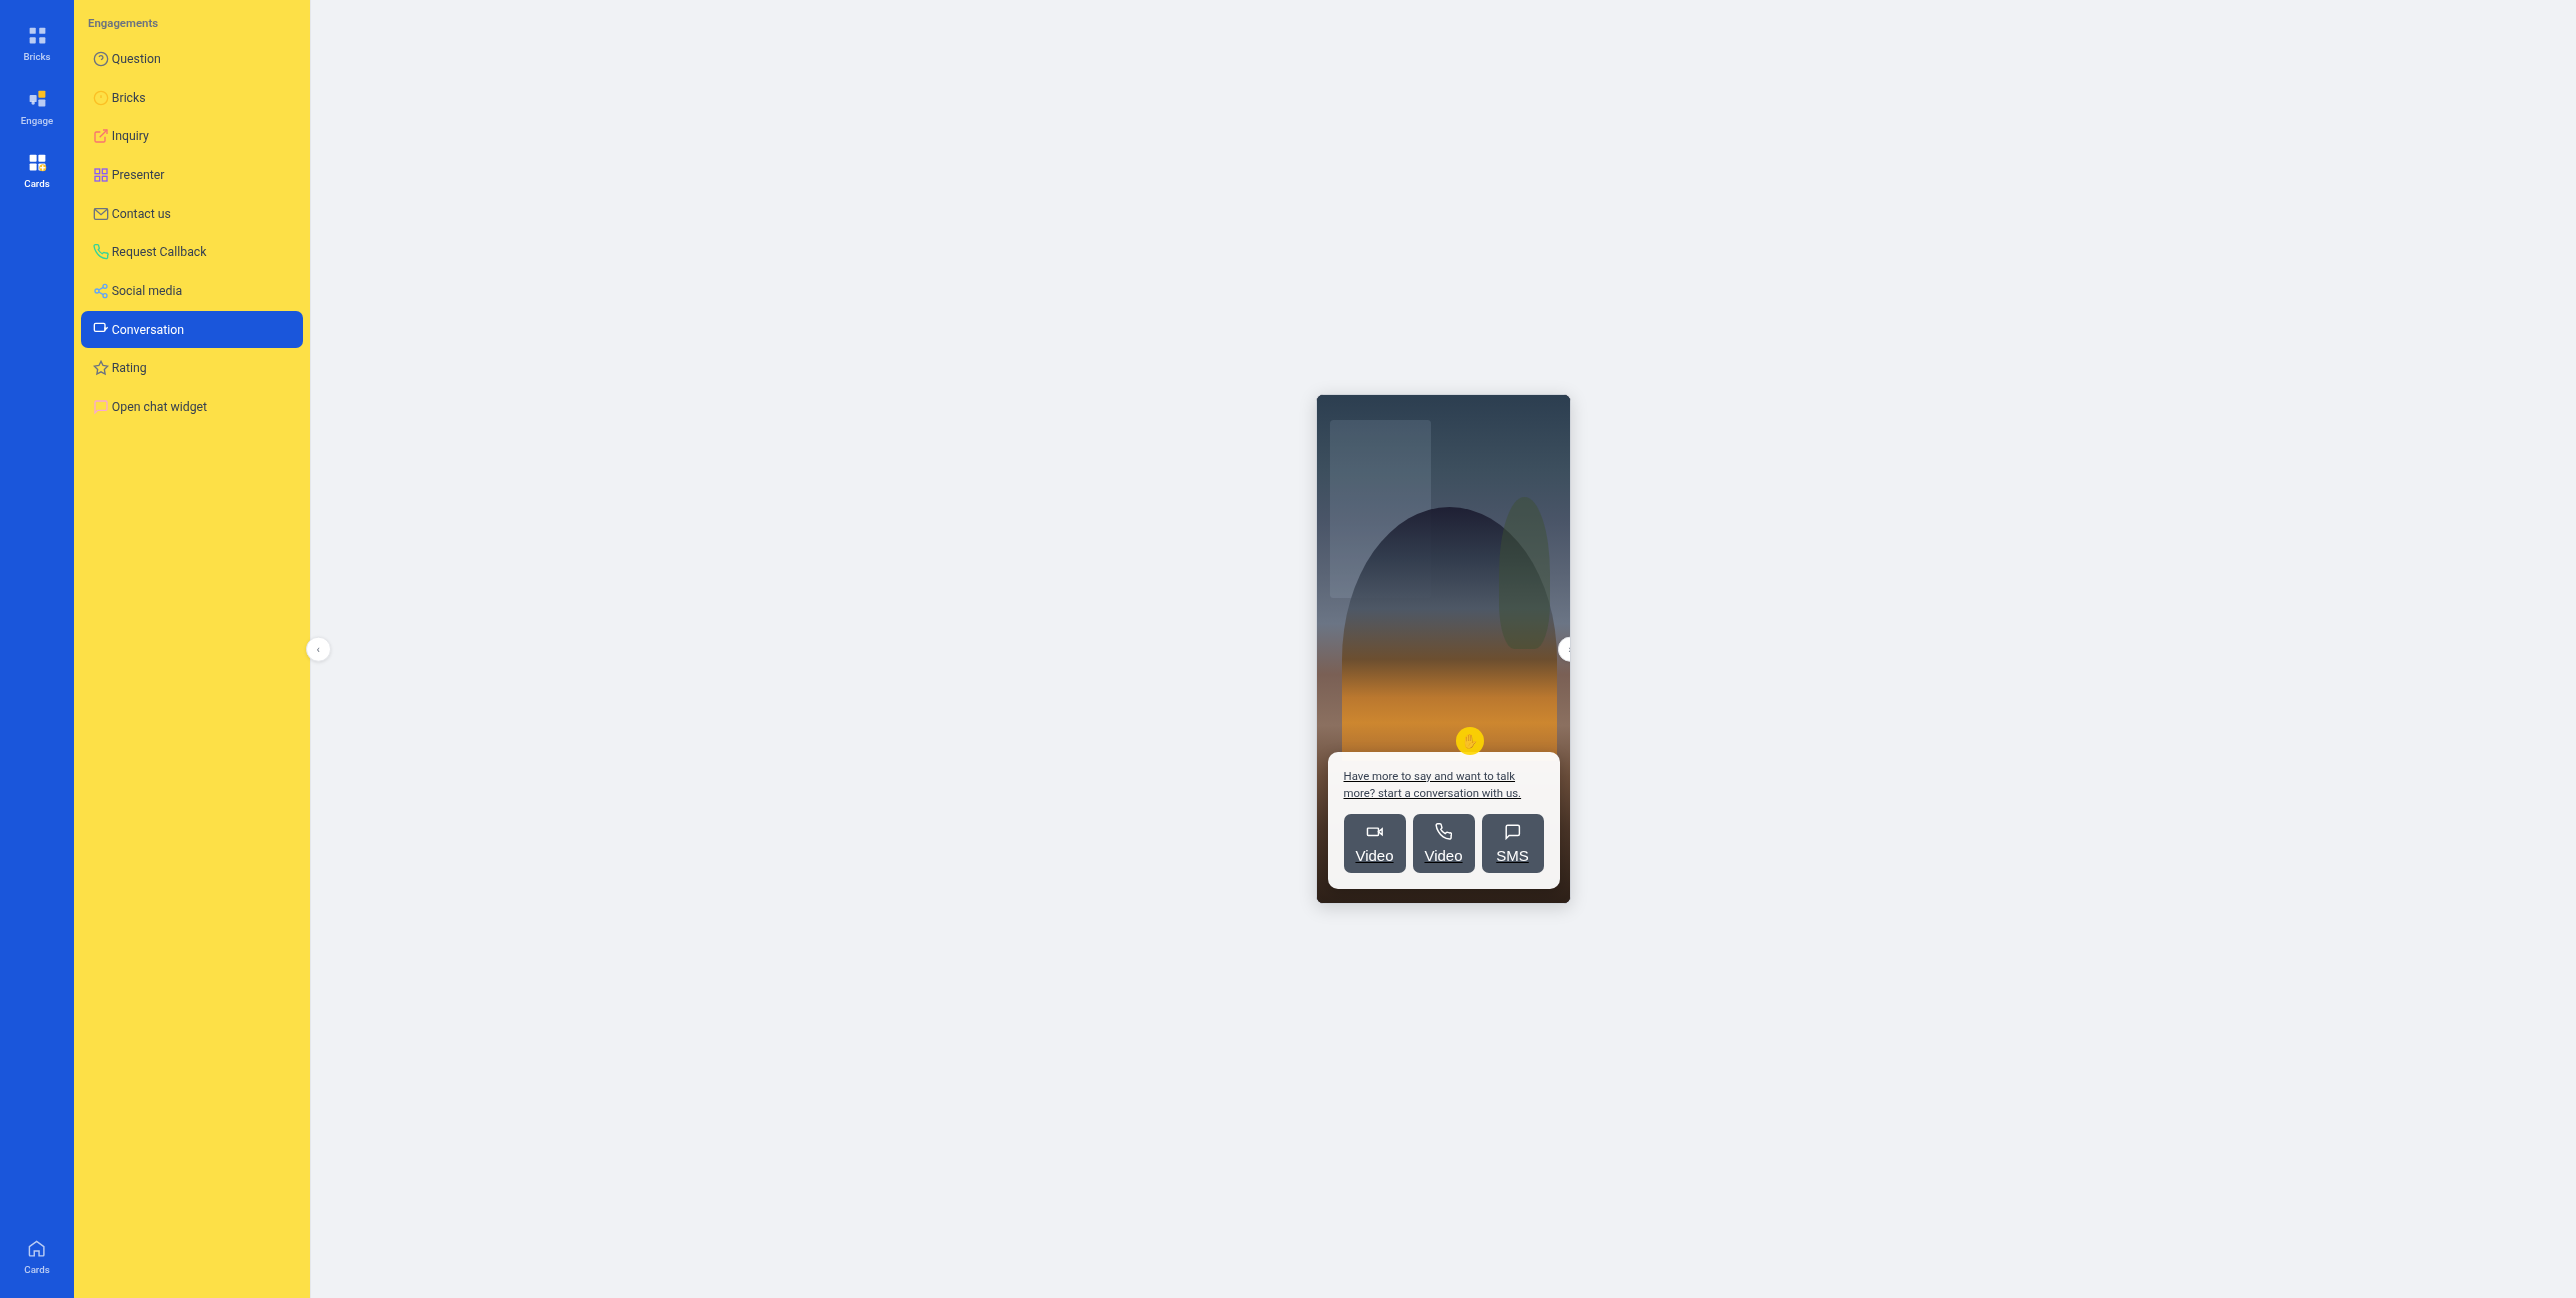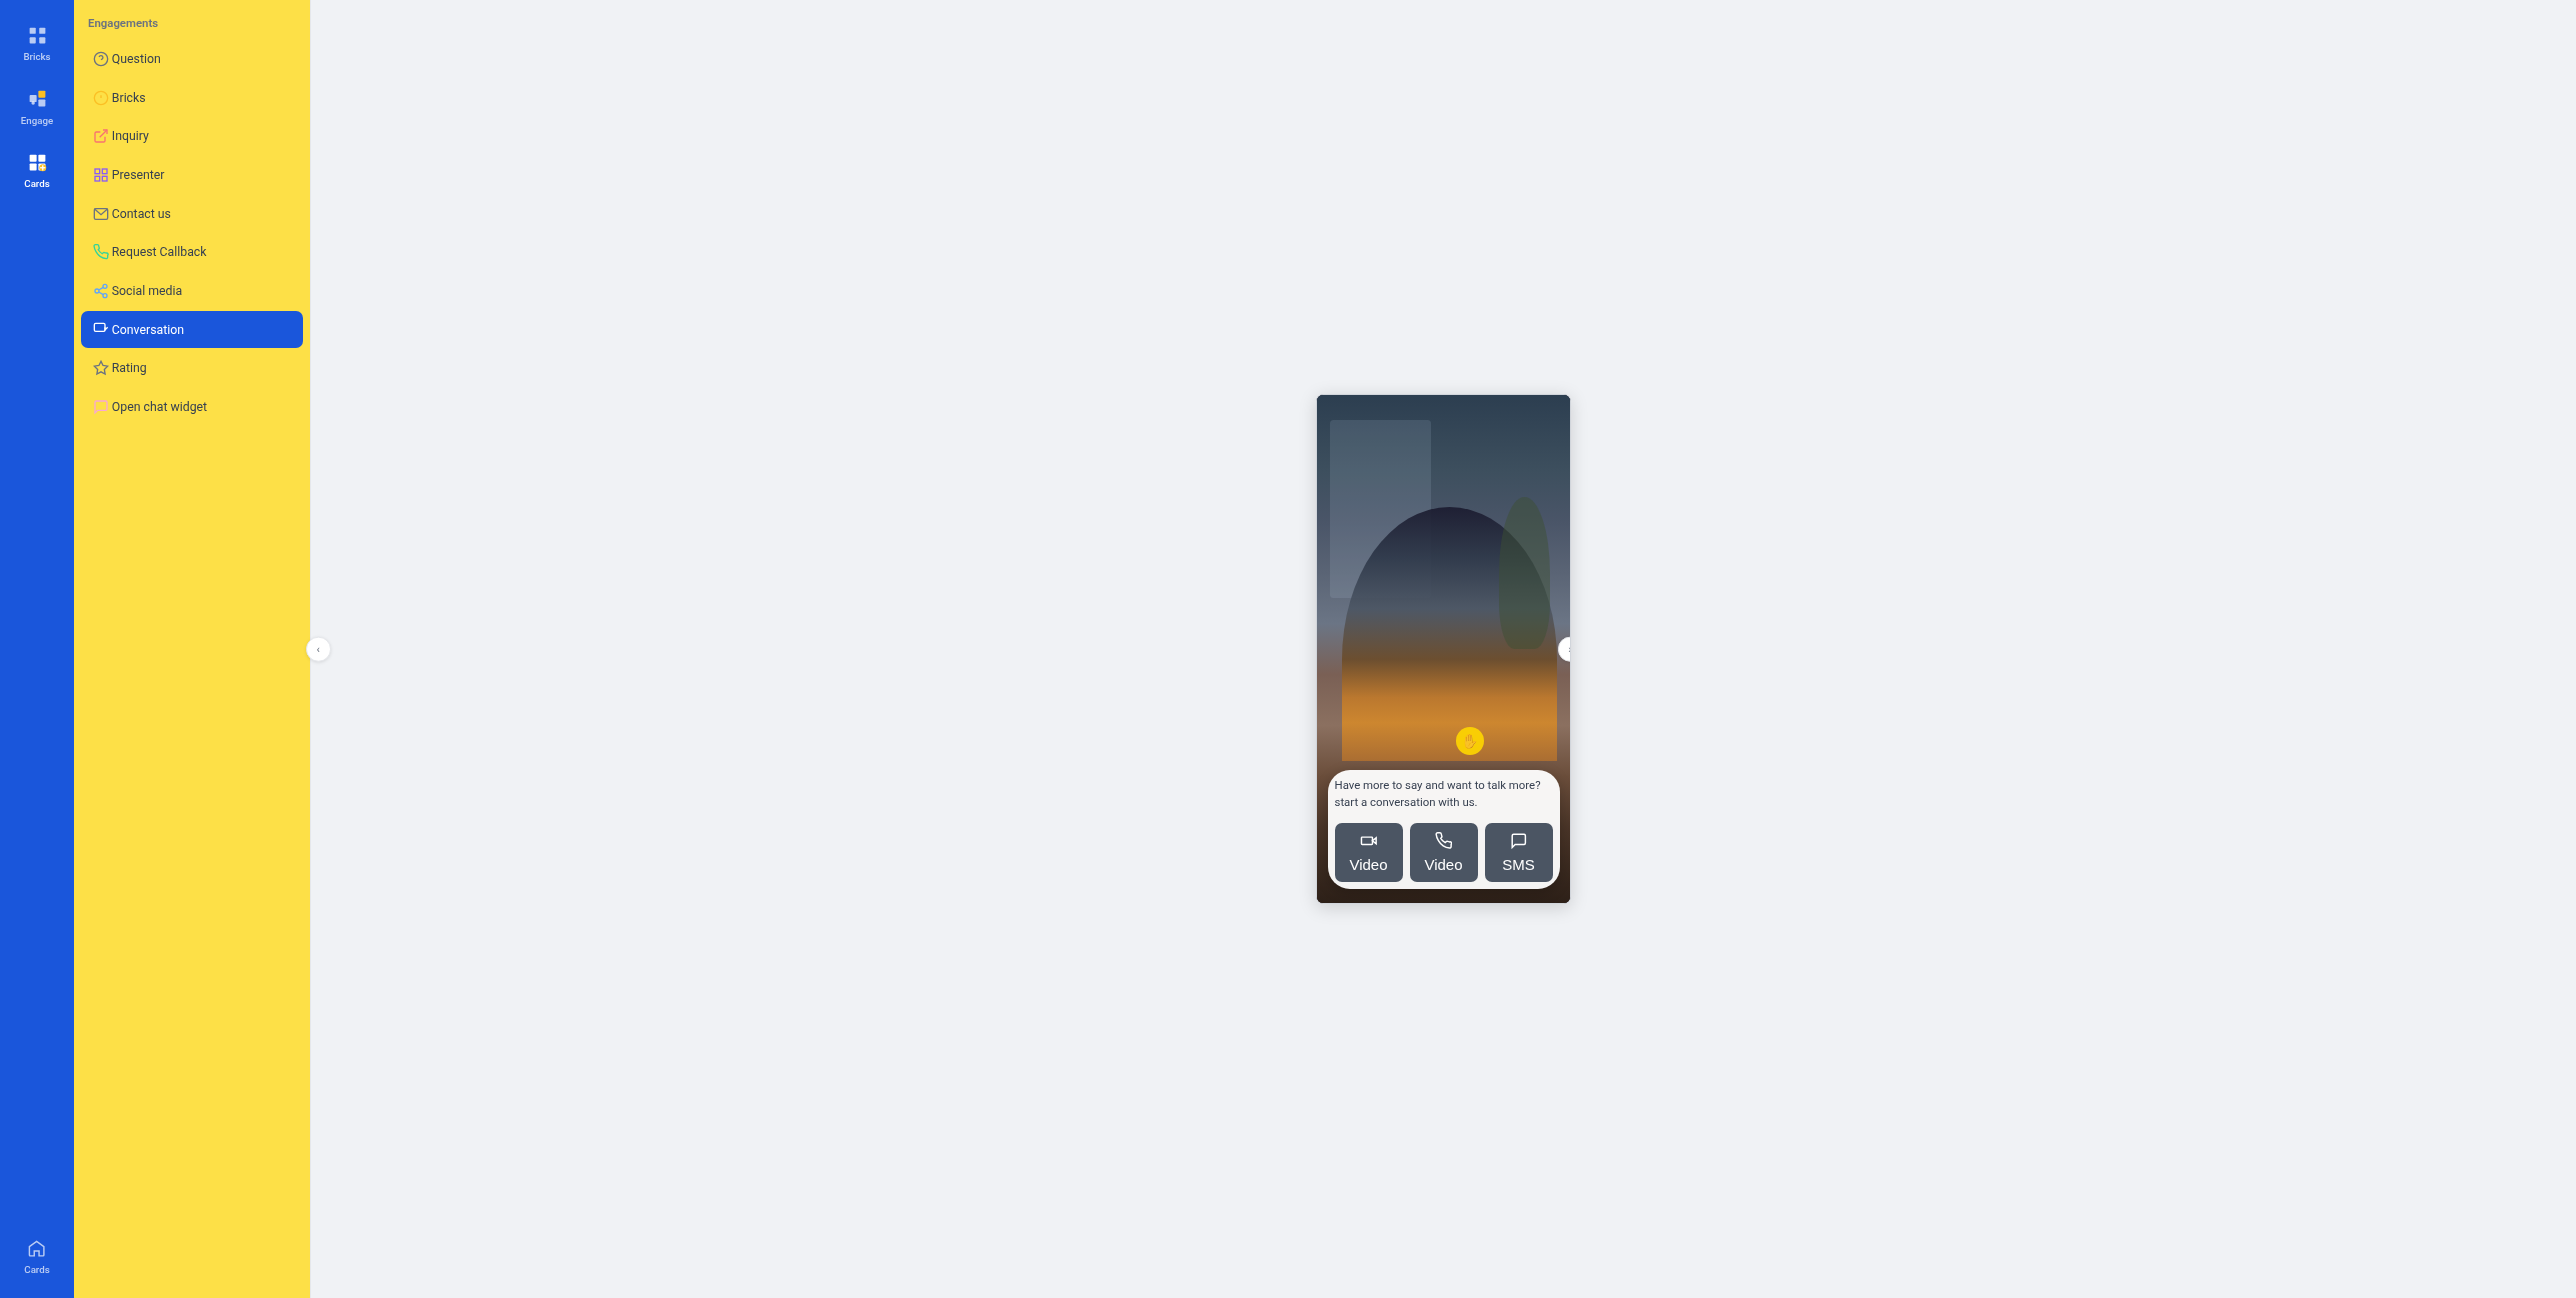--- a/index.html
+++ b/index.html
@@ -157,23 +157,24 @@
       justify-content: flex-end;
     }
 
     
     .conversation-card {
       position: absolute;
       bottom: 14px;
       left: 10.5px;
       right: 10.5px;
       background: rgba(255,255,255,0.95);
-      border-radius: 22px;
-      padding: 7px;
+      border-radius: 10px;
+      padding: 16px;
       box-shadow: 0 3.5px 14px rgba(0,0,0,0.2);
+      text-decoration: underline;
     }
 
     .conversation-text {
       font-size: 11.4px;
       color: #374151;
       line-height: 1.5;
       margin-bottom: 12.3px;
     }
 
     .action-buttons {

